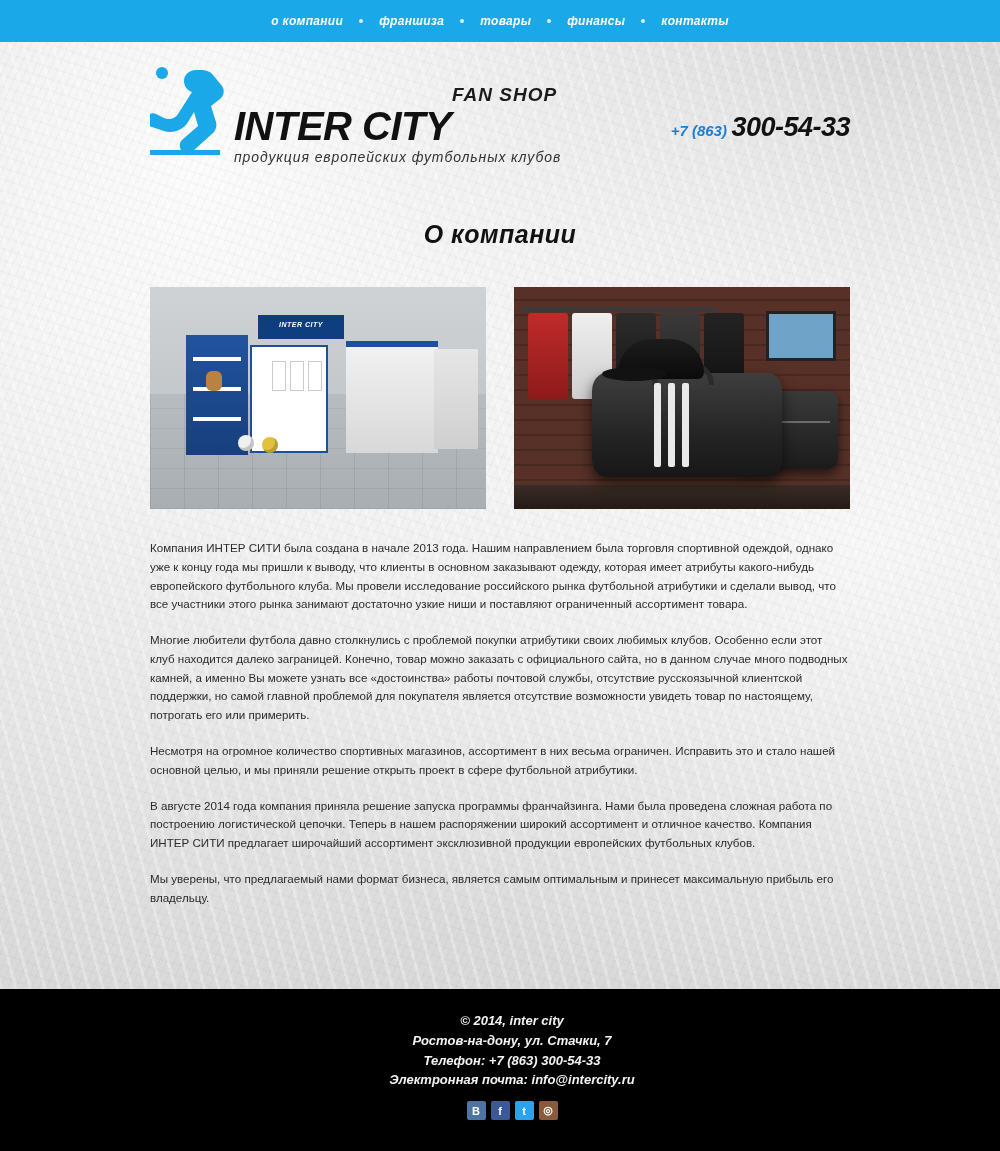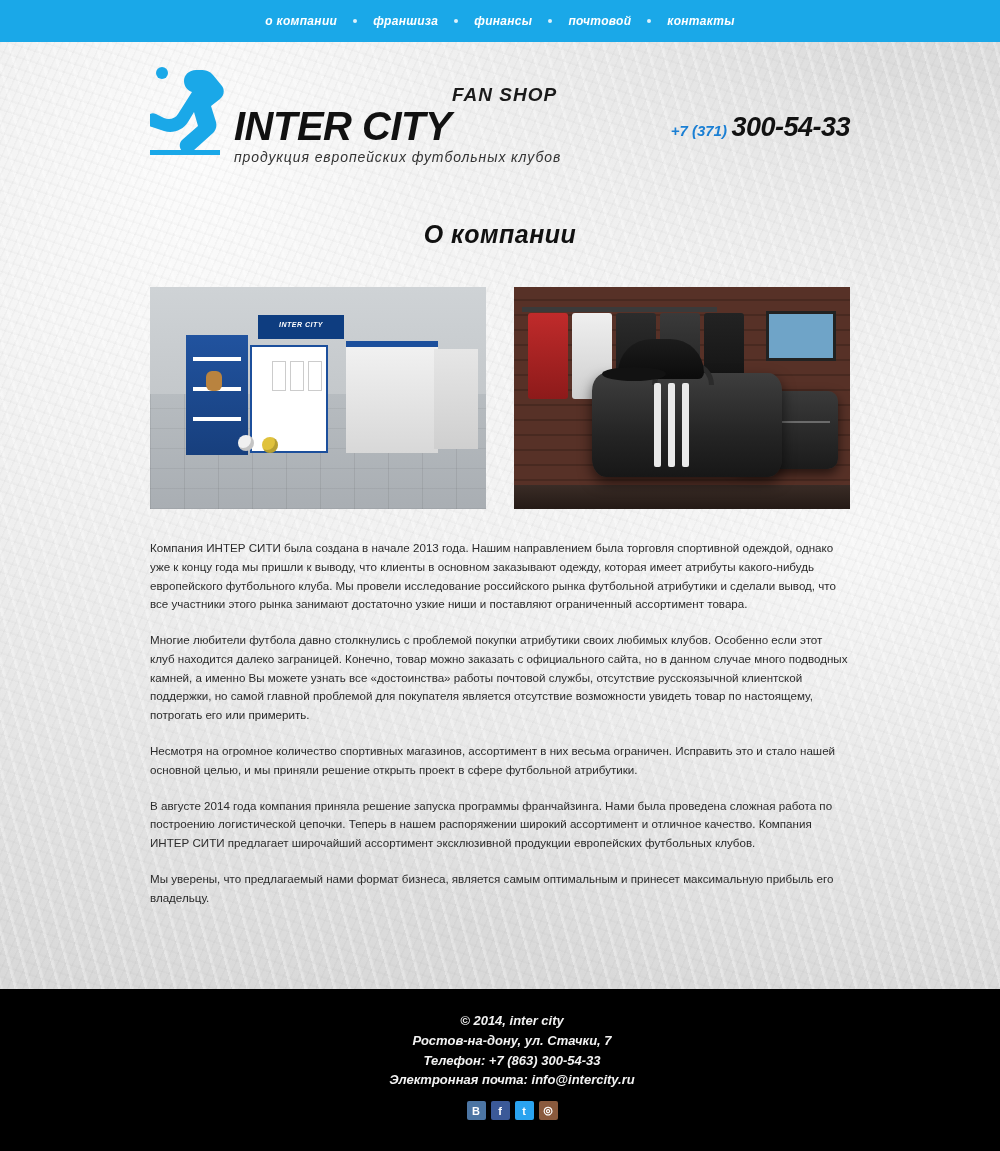--- a/index.html
+++ b/index.html
@@ -231,23 +231,23 @@
   .soc.ig { background:#8a5a3d; }
 </style>
 </head>
 <body>
 
 <div class="topnav">
   <span class="nav-item">о компании</span>
   <span class="nav-sep"></span>
   <span class="nav-item">франшиза</span>
   <span class="nav-sep"></span>
+  <span class="nav-item">товары</span>
+  <span class="nav-sep"></span>
   <span class="nav-item">финансы</span>
-  <span class="nav-sep"></span>
-  <span class="nav-item">почтовой</span>
   <span class="nav-sep"></span>
   <span class="nav-item">контакты</span>
 </div>
 
 <div class="page">
   <div class="content-wrap">
 
     <div class="header">
 
       <div class="logo-block">
@@ -259,21 +259,21 @@
           </svg>
         </div>
         <div class="logo-text">
           <div class="fan-shop">FAN SHOP</div>
           <div class="inter-city">INTER CITY</div>
           <div class="logo-sub">продукция европейских футбольных клубов</div>
         </div>
       </div>
 
       <div class="phone">
-        <span class="code">+7 (371)</span>
+        <span class="code">+7 (863)</span>
         <span class="num">300-54-33</span>
       </div>
     </div>
 
     <div class="main">
 
       <h1 class="page-title">О компании</h1>
 
 
       <div class="img-row">

